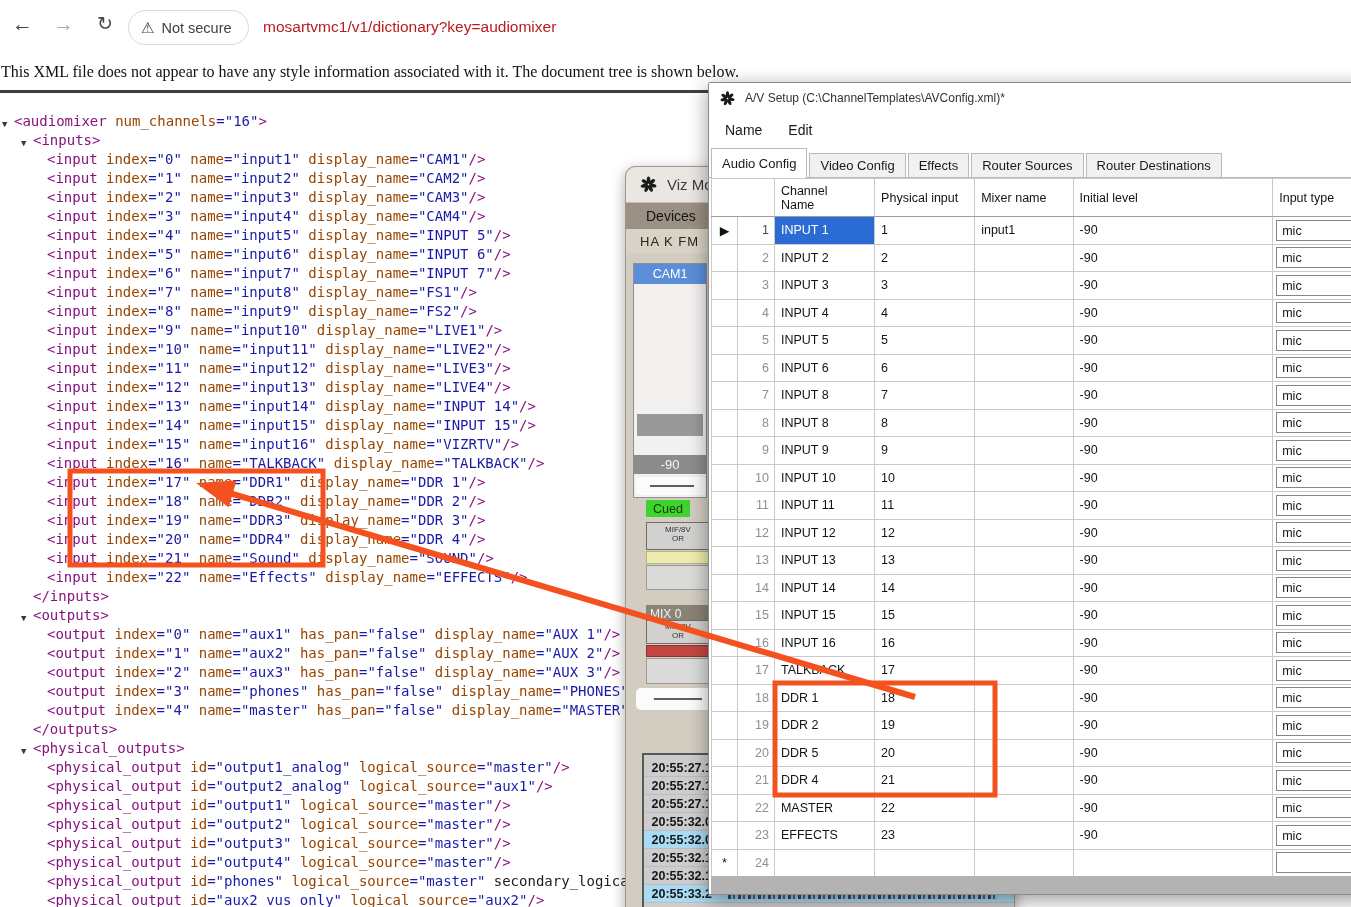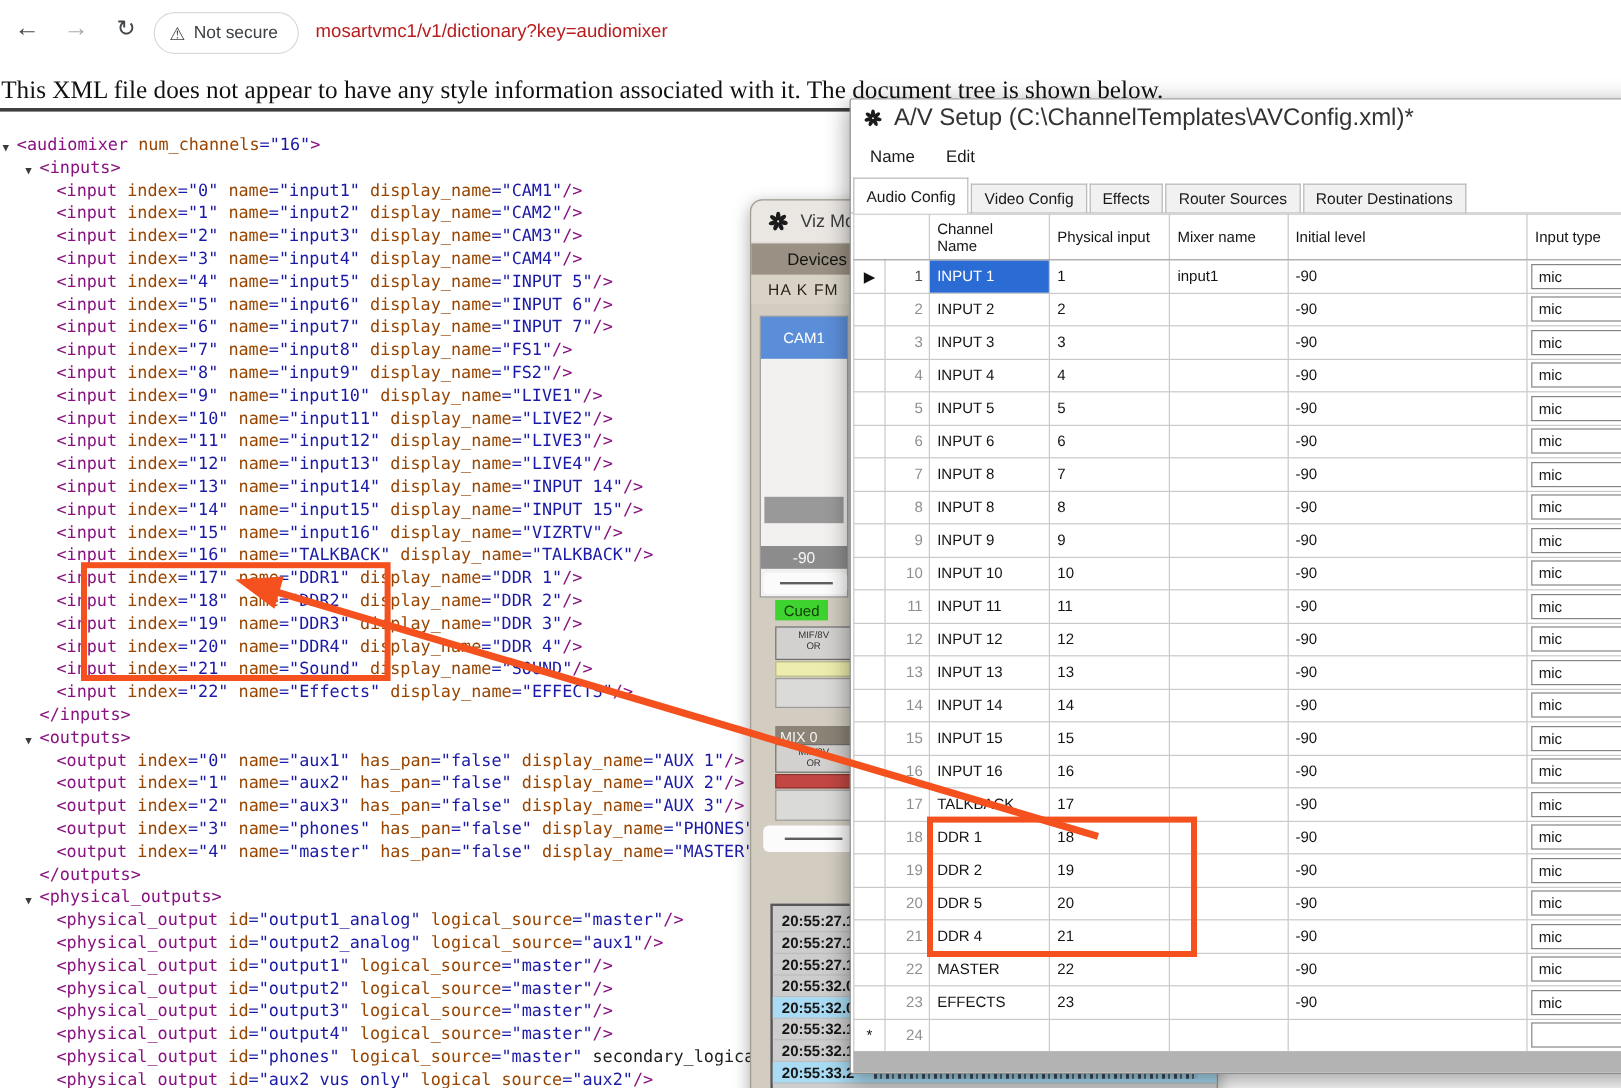--- a/index.html
+++ b/index.html
@@ -10,46 +10,46 @@
   .chrome { position:absolute; left:0; top:0; width:100%; height:58px; background:#fff; z-index:1; }
   .navbtn { position:absolute; top:12px; font-size:21px; color:#43484d; cursor:pointer; }
   .navbtn.disabled { color:#a8adb2; }
   .pill { position:absolute; left:128px; top:10px; height:35px; padding:0 16px 0 12px; border:1.5px solid #d6d9dd;
           border-radius:18px; display:flex; align-items:center; gap:7px; background:#fff; }
   .pill .warn { font-size:15px; color:#3c4043; }
   .pill .ns { font-size:14.5px; color:#3c4043; }
   .url { position:absolute; left:263px; top:18px; font-size:15.5px; color:#b91c1c; }
 
   
-  .notice { position:absolute; left:1px; top:63px; font-family:"Liberation Serif", serif; font-size:21px; color:#111; z-index:1; }
+  .notice { position:absolute; left:1px; top:63px; font-family:"Liberation Serif", serif; font-size:16px; color:#111; z-index:1; }
   .rule { position:absolute; left:0; top:90px; width:100%; height:3px; background:#3f3f3f; z-index:1; }
   .xmlviewer { position:absolute; left:0; top:112px; width:100%; z-index:1;
                font-family:"DejaVu Sans Mono", monospace; font-size:14px; line-height:19px; color:#202020; }
   .xline { position:relative; white-space:pre; height:19px; }
   .tri { position:absolute; font-size:9px; color:#3a3a3a; top:3px; cursor:pointer; }
   .t { color:#881280; }  
   .a { color:#994500; }  
   .v { color:#1a1aa6; }  
 
   
   .win-mosart { position:absolute; left:625px; top:166px; width:390px; height:770px; z-index:10;
                 background:#d3cdc1; border:1px solid #a09a8e; border-radius:10px 10px 0 0;
                 box-shadow:0 4px 14px rgba(0,0,0,.35); overflow:hidden; }
   .mo-title { position:absolute; left:0; top:0; width:100%; height:36px; background:#eae7e3;
               border-bottom:1px solid #c4bfb6; border-radius:10px 10px 0 0; display:flex; align-items:center; }
   .mo-title .logo { margin-left:13px; }
   .mo-title .txt { margin-left:9px; font-size:15px; color:#3c3c3c; }
   .mo-menu { position:absolute; left:0; top:36px; width:100%; height:26px; background:#9a9083;
              display:flex; align-items:center; font-size:14px; color:#141414; }
-  .mo-menu span { margin-left:30px; cursor:pointer; }
+  .mo-menu span { margin-left:20px; cursor:pointer; }
   .mo-strip { position:absolute; left:0; top:62px; width:100%; height:24px; background:#d9d3c7;
               font-size:13px; color:#2b2218; display:flex; align-items:center; letter-spacing:1px; }
   .mo-strip span { margin-left:14px; }
   .fader { position:absolute; left:7px; top:96px; width:74px; height:235px; background:#f3f1f0; border:1px solid #8f8f8f; }
-  .fader .fhead { height:35px; background:#5b8ed8; border-bottom:1px solid #41ondo66; color:#fff; font-size:12.5px;
+  .fader .fhead { height:20px; background:#5b8ed8; border-bottom:1px solid #41ondo66; color:#fff; font-size:12.5px;
                   display:flex; align-items:center; justify-content:center; }
   .fader .handle { position:absolute; left:3px; top:150px; width:66px; height:22px; background:#999; cursor:grab; }
   .fader .lvl { position:absolute; left:0px; top:191px; width:72px; height:19px; background:#8c8c8c; color:#f4f4f4;
                 font-size:13px; display:flex; align-items:center; justify-content:center; }
   .fader .pan { position:absolute; left:2px; top:213px; width:70px; height:18px; background:#fbfbfb; border-radius:4px; }
   .fader .pan .dash { position:absolute; left:14px; top:8px; width:44px; height:2px; background:#5e5e5e; }
   .cued { position:absolute; left:20px; top:333px; width:44px; height:17px; background:#3ed32e; color:#123c08;
           font-size:12.5px; display:flex; align-items:center; justify-content:center; }
   .mbox { position:absolute; left:20px; width:64px; background:#d2d1cf; border:1px solid #6f6f6f;
           font-size:8px; color:#333; text-align:center; overflow:hidden; line-height:9px; }
@@ -69,21 +69,21 @@
   .lrow .ts { display:inline-block; width:68px; text-align:right; }
   .lrow.sel { background:#a9dcf4; }
   .lrow .tail { display:inline-block; margin-left:16px; width:270px; height:9px; vertical-align:middle;
                 background:repeating-linear-gradient(90deg,#3d4a5a 0 3px, rgba(61,74,90,.15) 3px 5px, #54636f 5px 7px, rgba(61,74,90,.1) 7px 10px); }
 
   
   .win-av { position:absolute; left:708px; top:82px; width:700px; height:813px; z-index:20;
             background:#fff; border:1px solid #8b8b8b; box-shadow:0 5px 20px rgba(0,0,0,.4); overflow:hidden; border-radius:2px; }
   .av-title { position:absolute; left:0; top:0; width:100%; height:30px; background:#fff; display:flex; align-items:center; }
   .av-title .logo { margin-left:10px; }
-  .av-title .txt { margin-left:9px; font-size:20px; color:#333; }
+  .av-title .txt { margin-left:9px; font-size:12px; color:#333; }
   .av-menu { position:absolute; left:0; top:30px; width:100%; height:33px; background:#fff;
              display:flex; align-items:center; font-size:14px; color:#1a1a1a; }
   .av-menu span { padding:4px 10px; margin-left:6px; cursor:pointer; }
   .av-tabs { position:absolute; left:2px; top:63px; width:100%; height:32px; display:flex; align-items:flex-end; }
   .tab { height:25px; line-height:24px; padding:0 10px; font-size:13px; color:#1a1a1a; background:#f1f1f1;
          border:1px solid #b9b9b9; border-bottom:none; margin-right:2px; cursor:pointer; }
   .tab.active { height:30px; line-height:30px; background:#fff; position:relative; z-index:2; }
   .av-tabline { position:absolute; left:0; top:94px; width:100%; height:1px; background:#b9b9b9; }
 
   .avtable { position:absolute; left:2px; top:95px; border-collapse:collapse; table-layout:fixed;

